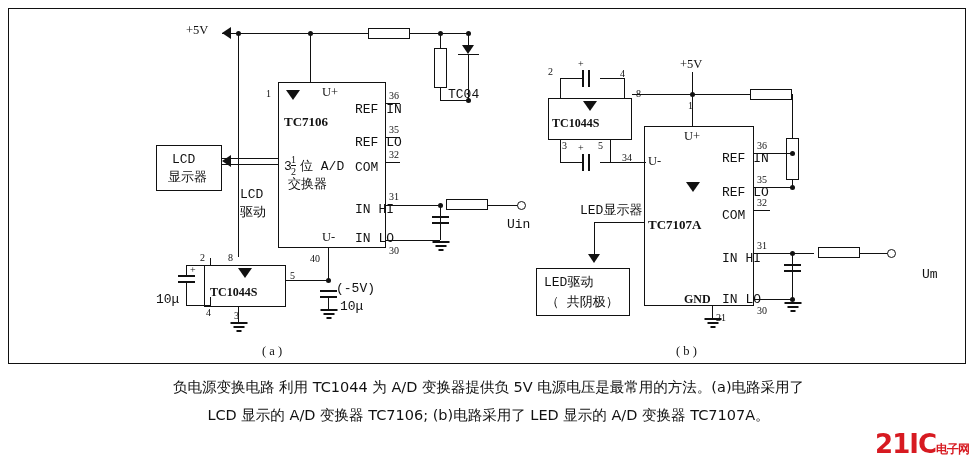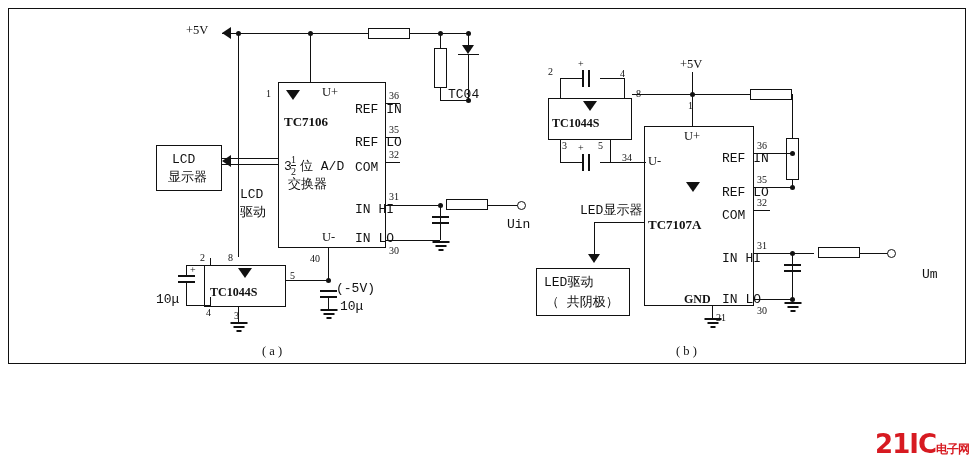--- a/index.html
+++ b/index.html
@@ -278,17 +278,19 @@
 <div class="tri-d" style="left:588px;top:254px;"></div>
 <div class="box" style="left:536px;top:268px;width:94px;height:48px;"></div>
 <div class="lbl s cn" style="left:544px;top:276px;">LED驱动</div>
 <div class="lbl s cn" style="left:546px;top:296px;">（ 共阴极）</div>
 
 <div class="wire wh" style="left:640px;top:162px;width:6px;"></div>
 
 <div class="lbl" style="left:676px;top:345px;">( b )</div>
 
 <div class="caption">
+  <div class="line cn">负电源变换电路    利用 TC1044 为 A/D 变换器提供负 5V 电源电压是最常用的方法。(a)电路采用了</div>
+  <div class="line cn">LCD 显示的 A/D 变换器 TC7106;  (b)电路采用了 LED 显示的 A/D 变换器 TC7107A。</div>
 </div>
 
 <div class="wm">
   <span>21IC</span><small>电子网</small>
 </div>
 
 </body></html>

